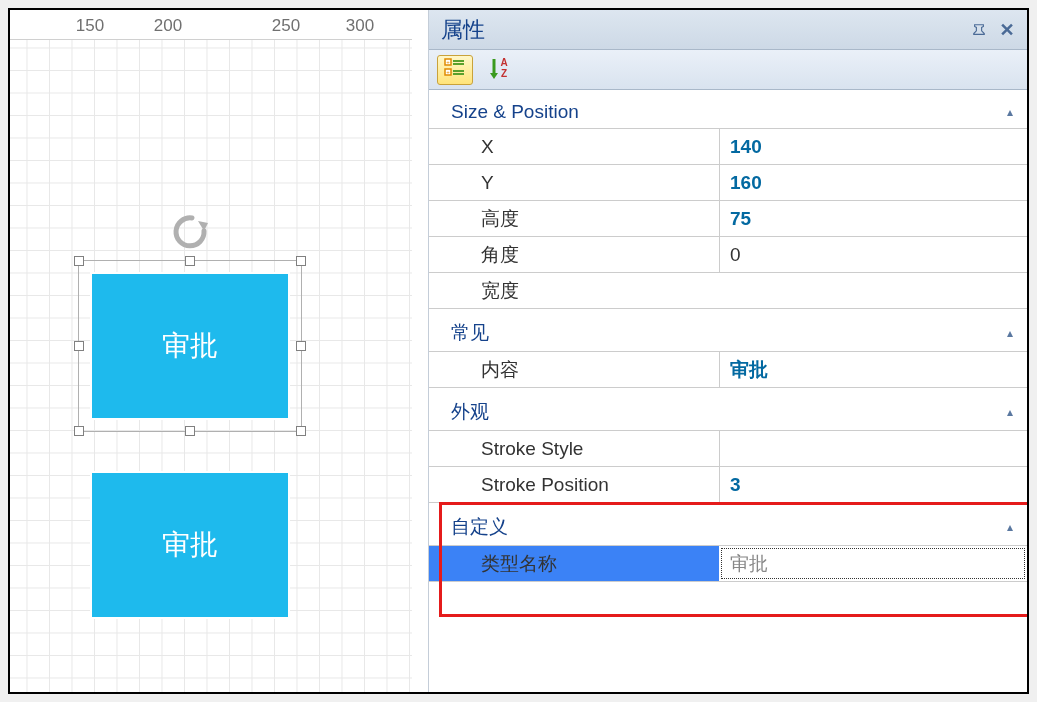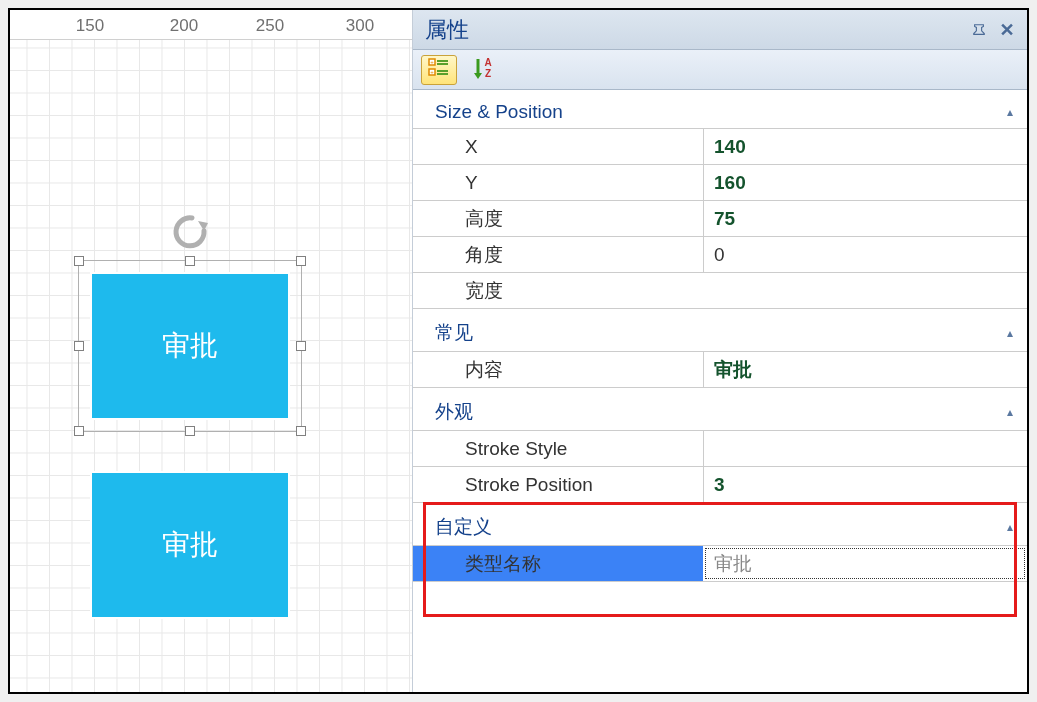--- a/index.html
+++ b/index.html
@@ -9,20 +9,21 @@
   background: #f0f0f0;
   padding: 8px;
 }
 .frame {
   width: 1021px;
   height: 686px;
   border: 2px solid #000;
   background: #fff;
   display: flex;
   position: relative;
+  gap: 16px;
 }
 .canvas-pane {
   width: 402px;
   height: 100%;
   background: #fff;
   position: relative;
   overflow: hidden;
 }
 .ruler {
   height: 30px;
@@ -191,21 +192,21 @@
   align-items: center;
   color: #333;
 }
 .prop-val {
   flex: 1;
   padding: 0 10px;
   display: flex;
   align-items: center;
   border-left: 1px solid #ccc;
   font-weight: 700;
-  color: #14532d;
+  color: #0369a1;
 }
 .prop-val.nobold { font-weight: 400; color: #333; }
 .prop-row.editing .prop-name { background: #3b82f6; }
 .prop-row.editing .prop-val {
   color: #888;
   font-weight: 400;
   border: 1px dotted #333;
   margin: 2px;
   padding: 0 8px;
 }
@@ -216,22 +217,22 @@
 }
 </style>
 </head>
 <body>
 
 <div class="frame">
 
   <div class="canvas-pane">
     <div class="ruler">
       <span class="ruler-tick" style="left:80px">150</span>
-      <span class="ruler-tick" style="left:174px">200</span>
-      <span class="ruler-tick" style="left:260px">250</span>
+      <span class="ruler-tick" style="left:158px">200</span>
+      <span class="ruler-tick" style="left:276px">250</span>
       <span class="ruler-tick" style="left:350px">300</span>
     </div>
 
     <div class="canvas-grid">
 
       <div class="shape-box shape-selected">
         <span>审批</span>
       </div>
 
       <div class="sel-wrap">

